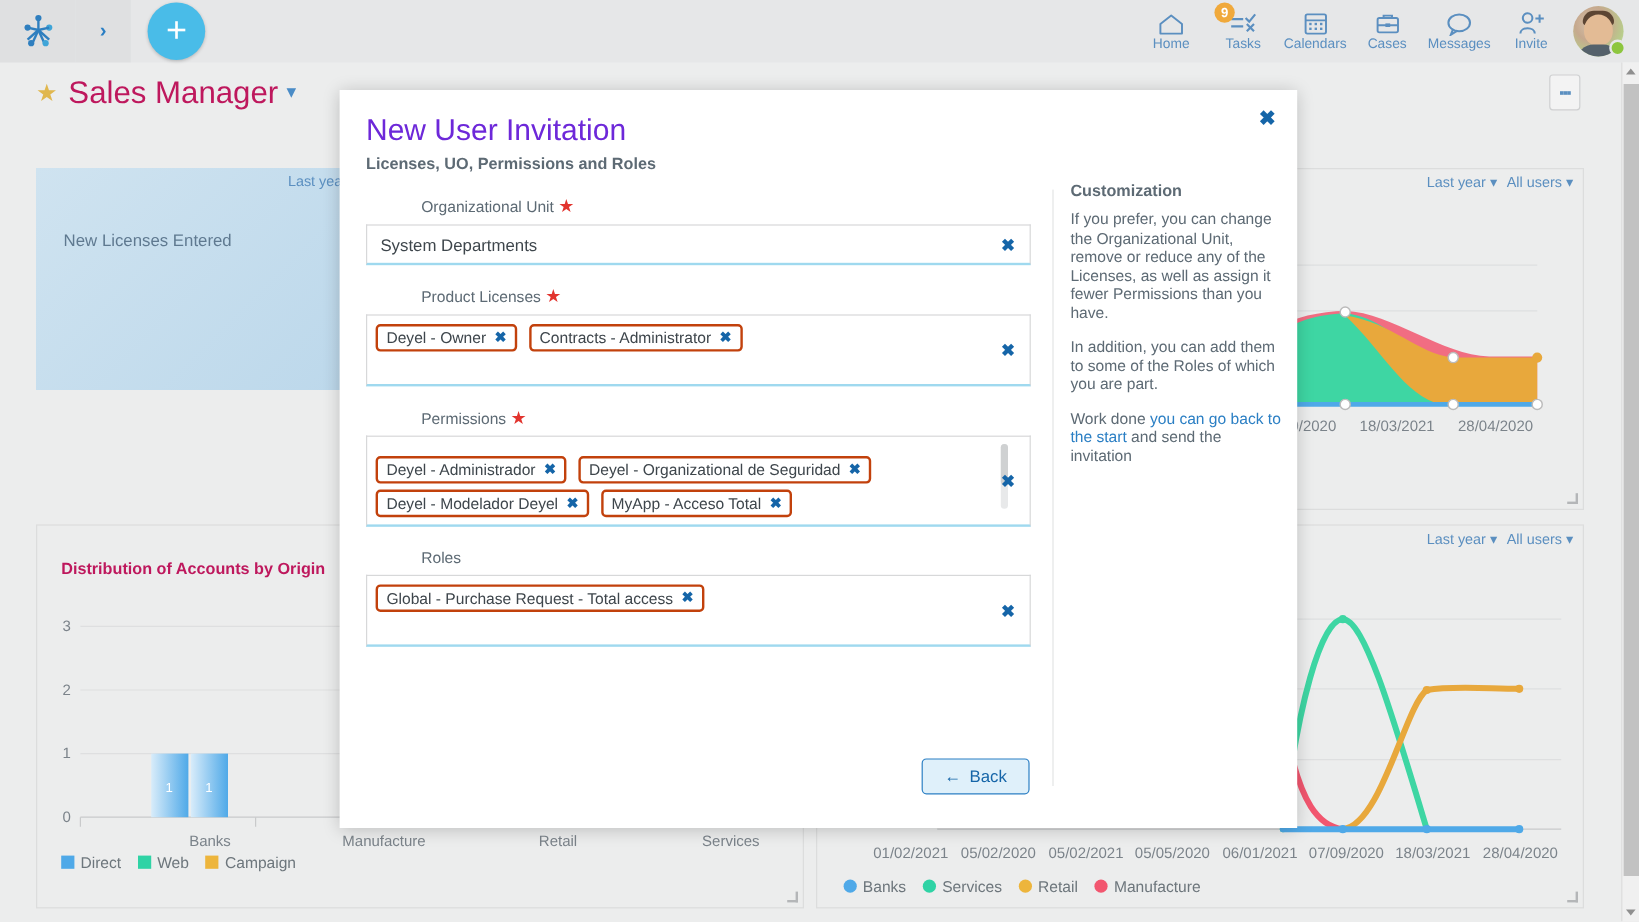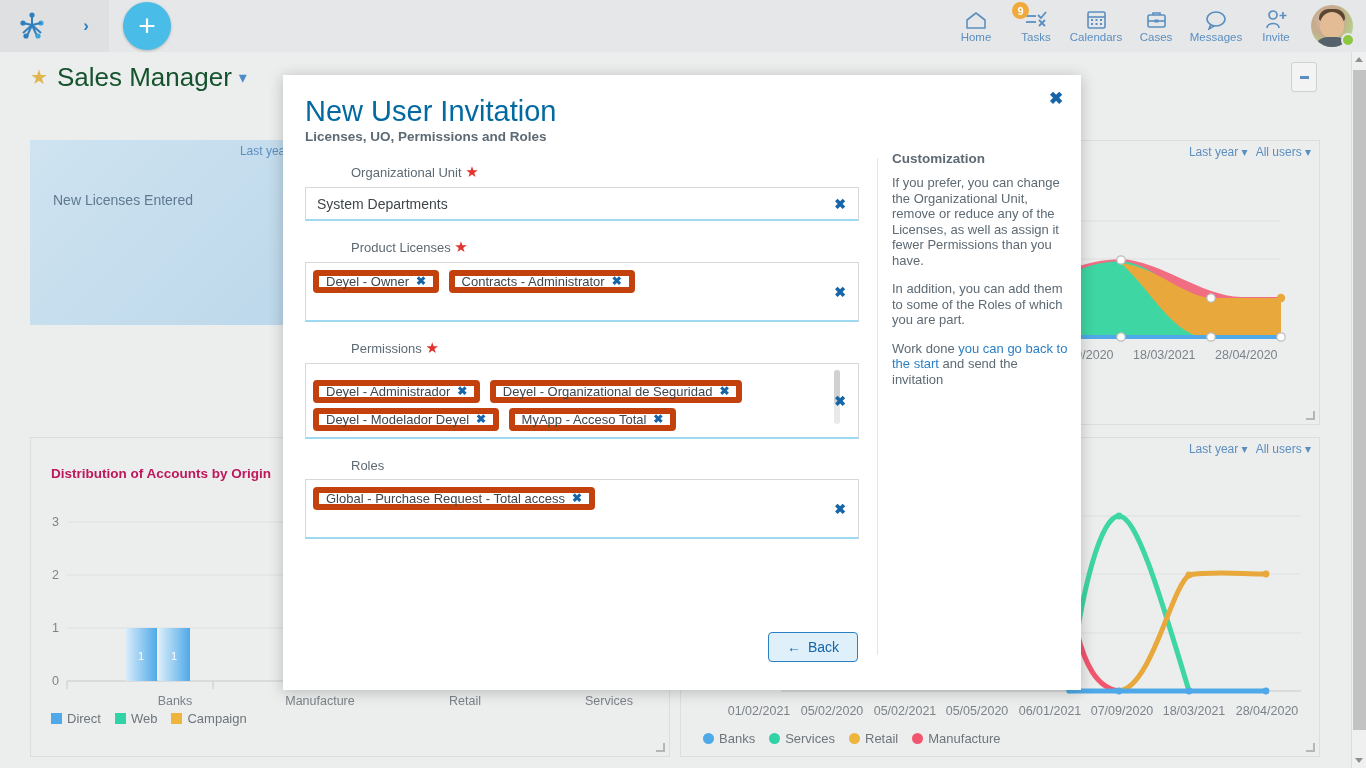--- a/index.html
+++ b/index.html
@@ -82,21 +82,21 @@
     background: #8dc63f; border: 2px solid #e6e7e8;
   }
 
   
   .page-head {
     position:absolute; top:52px; left:0; width:1352px; height:50px;
     display: flex; align-items: center;
   }
   .star-icon { color:#e0b74e; font-size: 20px; margin-left: 30px; }
   .page-title {
-    font-size: 26px; color: #14532d; font-weight: normal; margin-left: 9px;
+    font-size: 26px; color: #be185d; font-weight: normal; margin-left: 9px;
   }
   .title-caret { color:#4a8cc7; font-size:16px; margin-left:7px; }
   .kebab-btn {
     margin-left: auto; margin-right: 35px;
     width: 26px; height: 30px; border: 1px solid #cfd0d1; border-radius: 3px;
     background: #f3f3f3; display:flex; align-items:center; justify-content:center;
     cursor: pointer;
   }
   .kebab-btn i {
     display:block; width:3px; height:3px; background:#5b8fc0; margin:1.5px 0;
@@ -151,41 +151,41 @@
   .modal {
     position:absolute; left:283px; top:75px; width:798px; height:615px;
     background:#fff; box-shadow: 0 2px 14px rgba(0,0,0,.22);
     z-index: 50;
   }
   .modal-close {
     position:absolute; right:14px; top:12px; width:22px;height:22px;
     color:#1565a8; font-size:17px; font-weight:bold; cursor:pointer;
     display:flex;align-items:center;justify-content:center;
   }
-  .modal-title { position:absolute; left:22px; top:20px; font-size:29px; color:#0369a1; font-weight:normal; }
+  .modal-title { position:absolute; left:22px; top:20px; font-size:25px; color:#6d28d9; font-weight:normal; }
   .modal-sub   { position:absolute; left:22px; top:54px; font-size:13.5px; color:#5d6a74; font-weight:bold; }
 
   .form-col { position:absolute; left:22px; top:88px; width:554px; }
   .fld-label { font-size:13px; color:#5d6a74; margin-bottom:6px;margin-left:46px; }
   .req { color:#e2342e; font-size:15px; }
 
   .field {
     position:relative; border:1px solid #d7d8d9; border-bottom:2px solid #9fd9ef;
     background:#fff;
   }
   .field.single { height:34px; display:flex; align-items:center; padding:0 40px 0 11px; }
   .field-text { font-size:14px; color:#3e464c; }
   .field-clear {
     position:absolute; right:12px; top:50%; transform:translateY(-50%);
     color:#1565a8; font-size:14px; font-weight:bold; cursor:pointer;
   }
   .field.chips { min-height:60px; padding:7px 40px 7px 7px; }
   .chip {
     display:inline-flex; align-items:center; gap:7px;
-    border:6px solid #c2410c; border-radius:4px; background:#fff;
+    border:2px solid #c2410c; border-radius:4px; background:#fff;
     padding:2px 7px 3px 7px; margin:0 5px 5px 0; height:23px;
     font-size:13px; color:#3e464c; white-space:nowrap;
   }
   .chip .x { color:#1565a8; font-weight:bold; font-size:12px; cursor:pointer; }
   .chips-scroll {
     position:absolute; right:18px; top:6px; width:6px; height:54px;
     background:#e8e9ea; border-radius:3px;
   }
   .chips-scroll i { position:absolute;left:0;top:0;width:6px;height:34px;background:#cfd1d2;border-radius:3px;display:block; }
 

